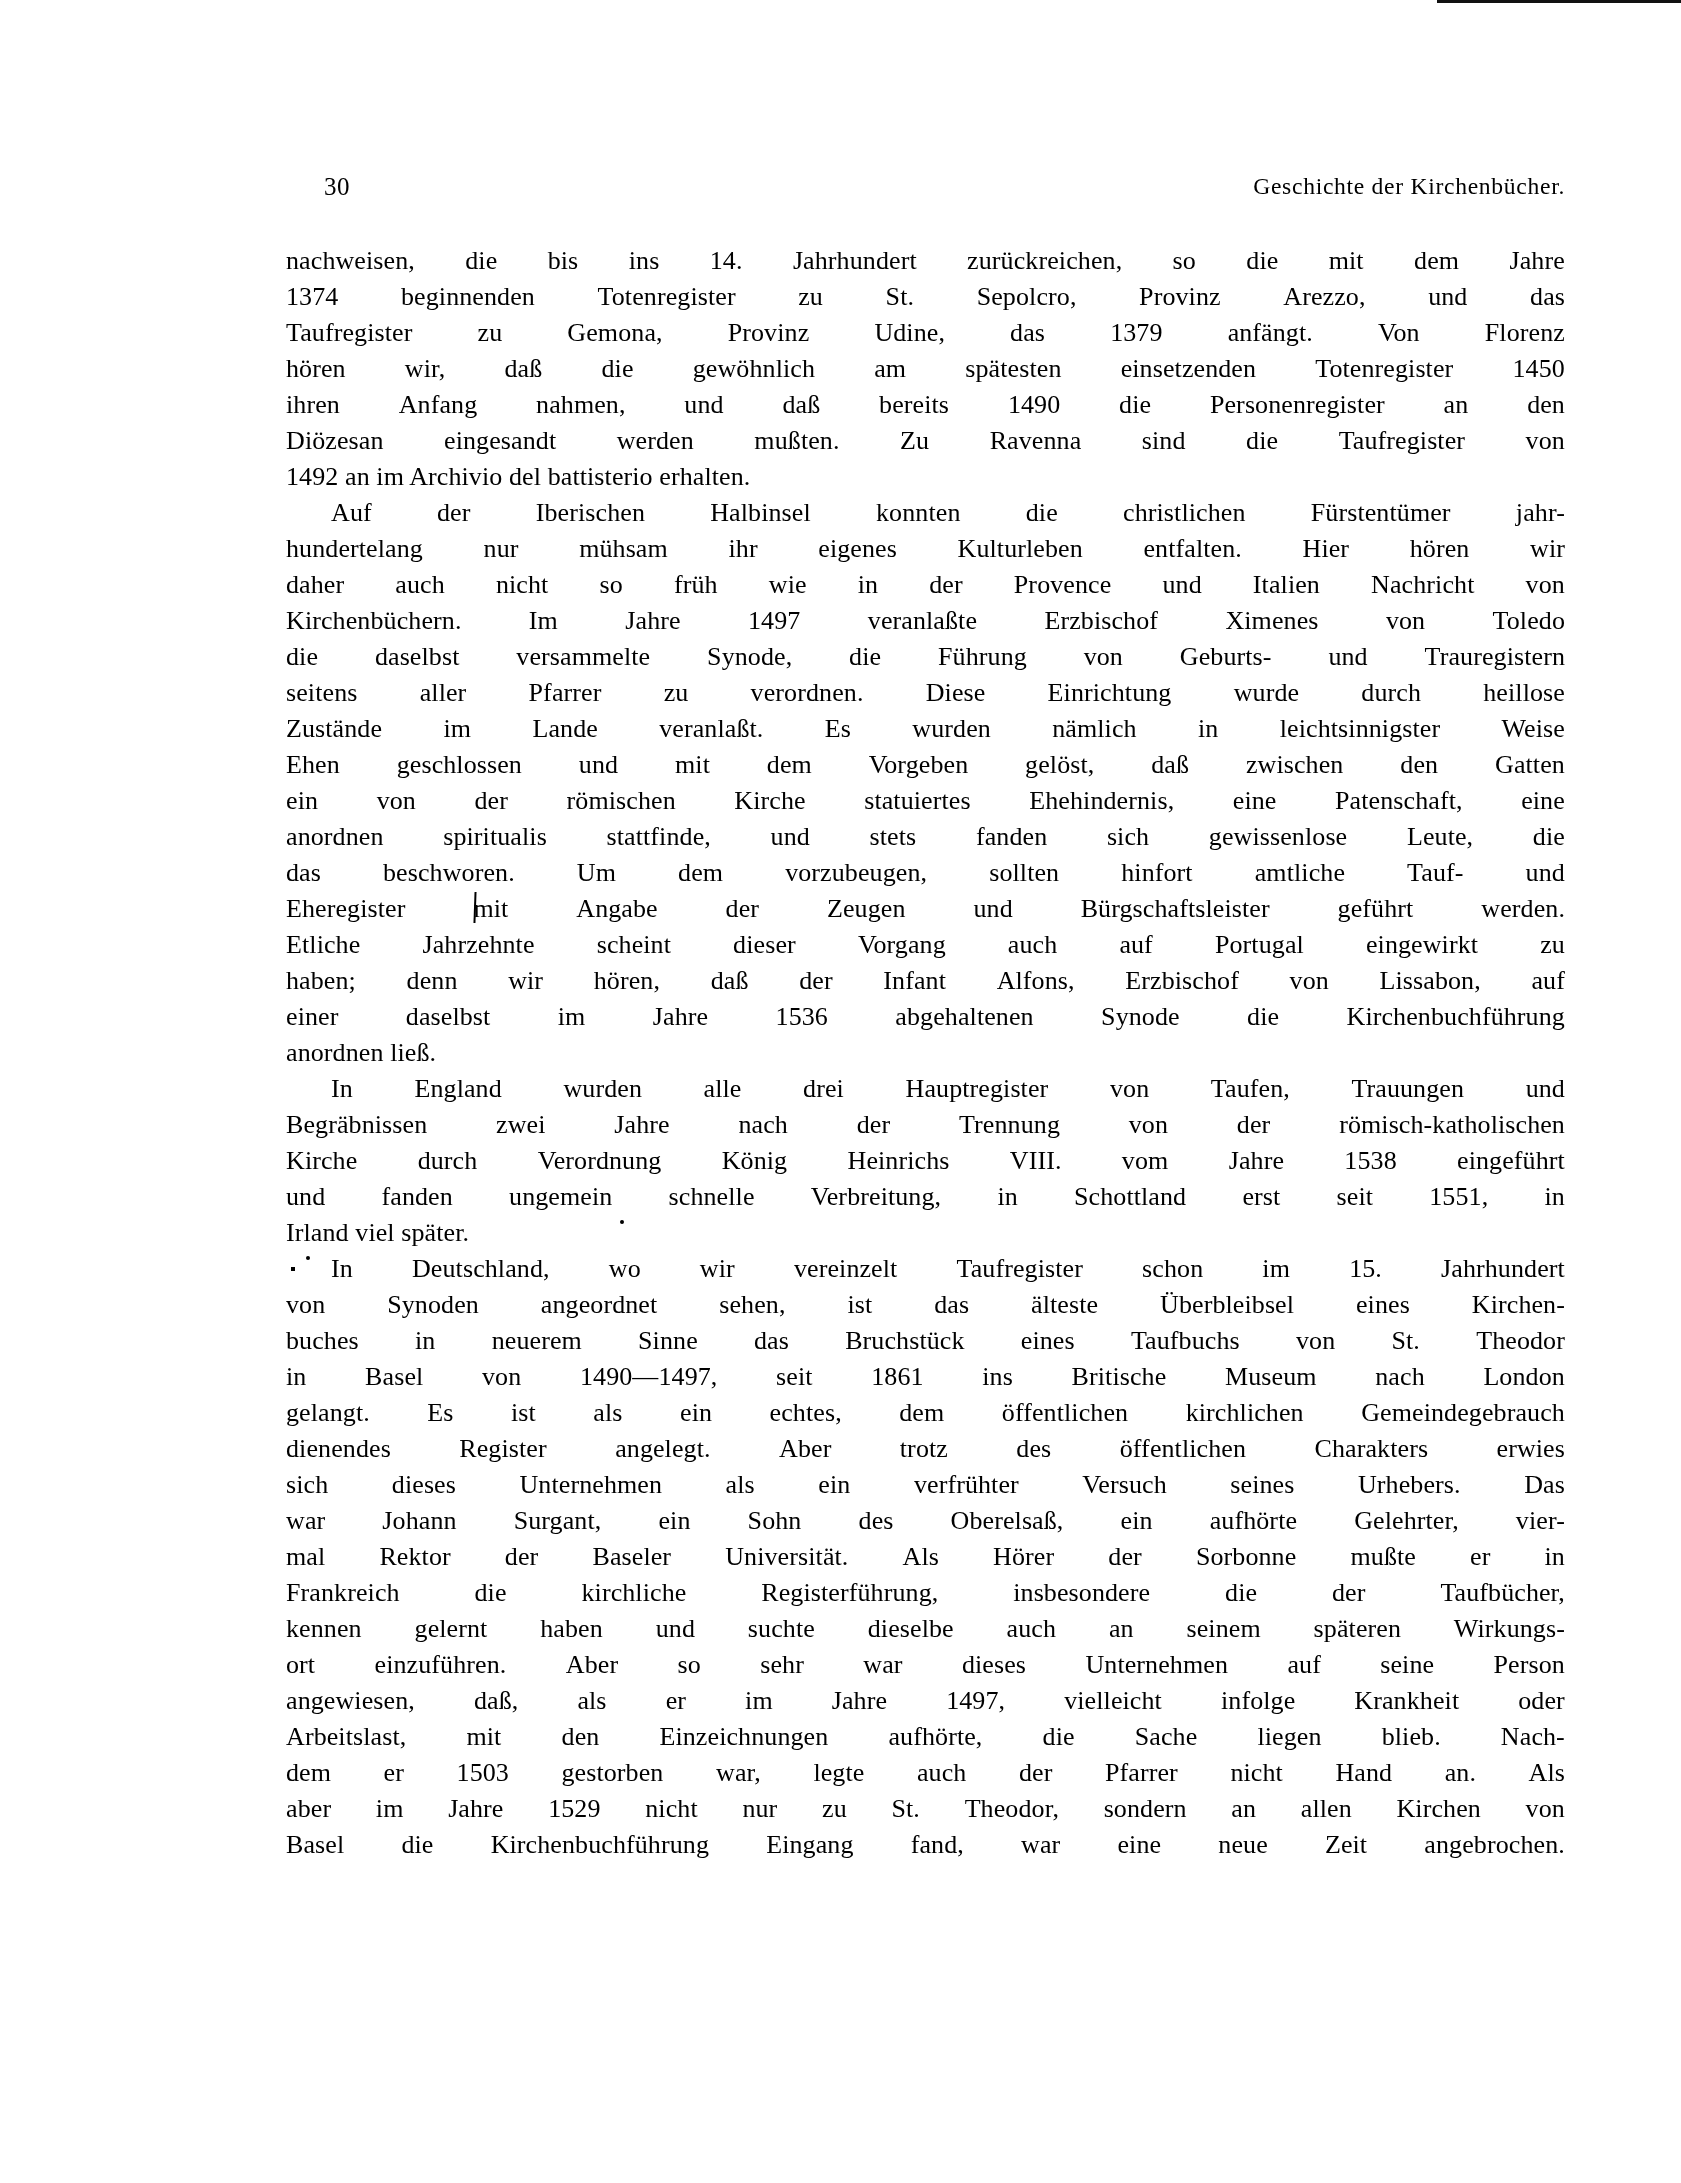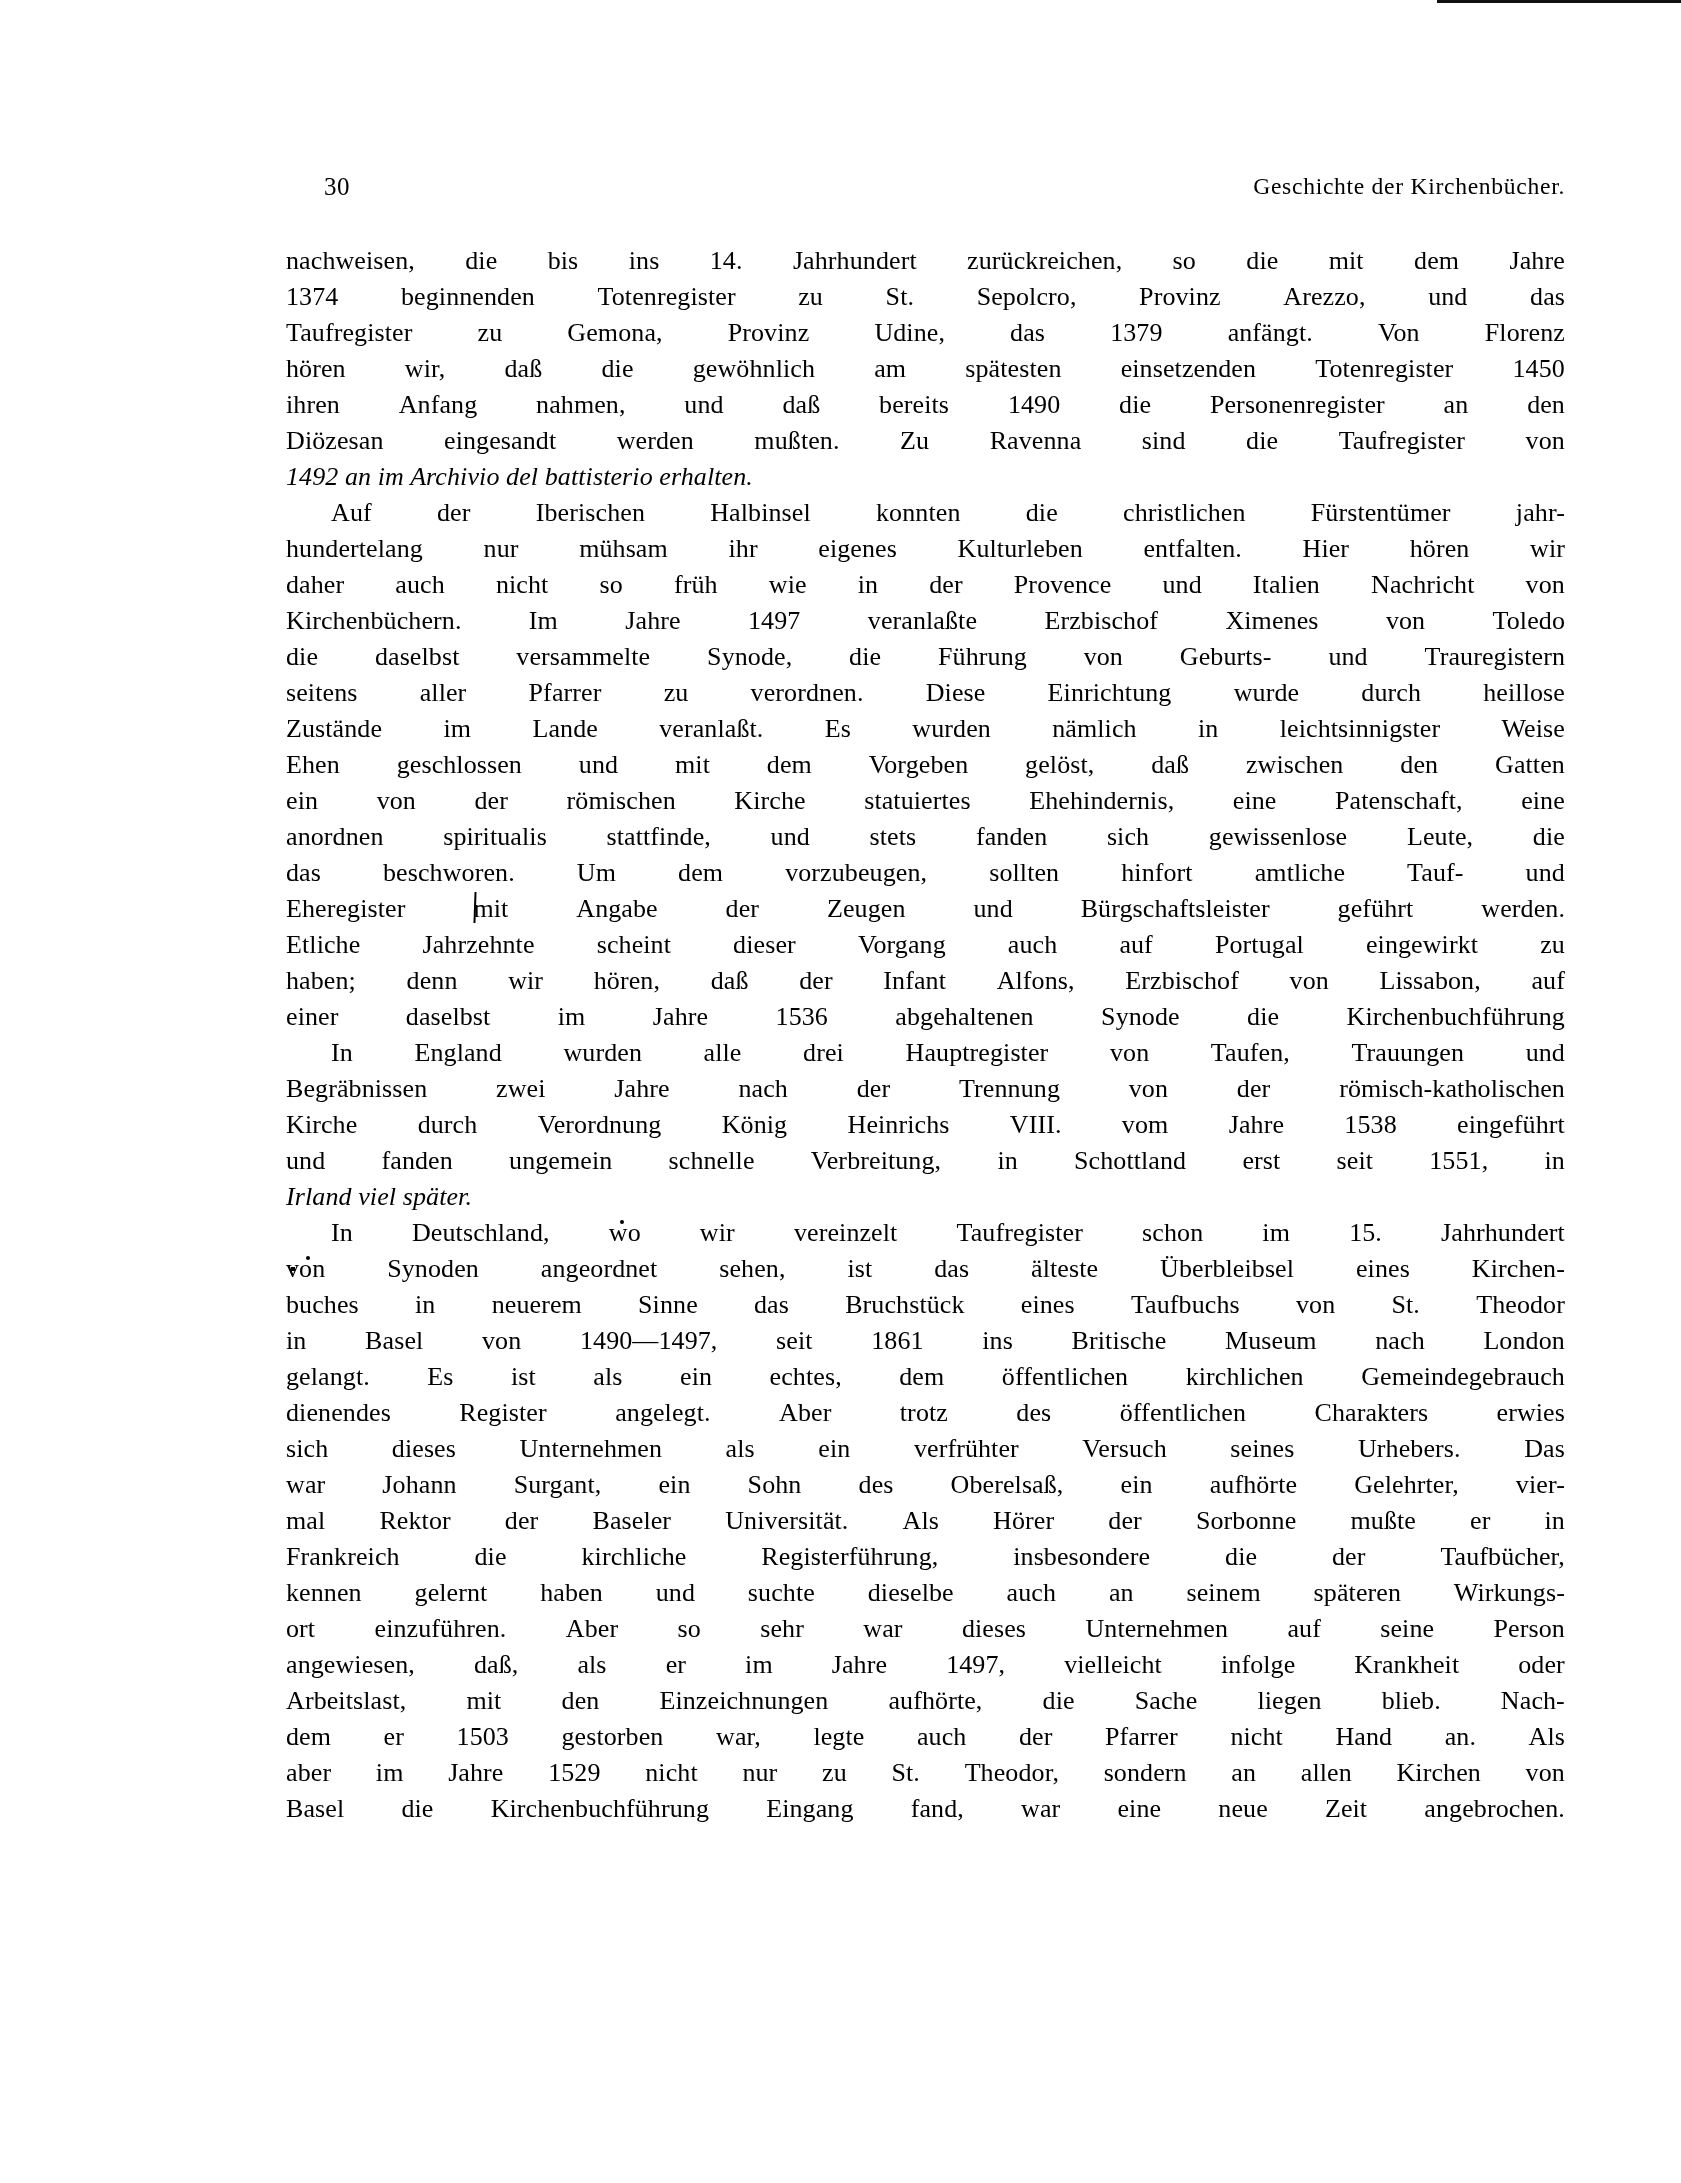--- a/index.html
+++ b/index.html
@@ -89,21 +89,20 @@
   .line > .just.indent {
     width: 1279px;
     padding-left: 45px;
     box-sizing: border-box;
   }
 
   
   .line > .flush {
     display: inline-block;
     white-space: pre;
-    font-style: italic;
   }
 
   .w {
     white-space: pre;
   }
 
   
   .ink-stroke-kirche {
     position: absolute;
     left: 474px;
@@ -452,20 +451,21 @@
             <span class="w">daselbst</span>
             <span class="w">im</span>
             <span class="w">Jahre</span>
             <span class="w">1536</span>
             <span class="w">abgehaltenen</span>
             <span class="w">Synode</span>
             <span class="w">die</span>
             <span class="w">Kirchenbuchführung</span>
           </span>
         </div>
+        <div class="line"><span class="flush">anordnen ließ.</span></div>
       </div>
       <div class="paragraph">
         <div class="line">
           <span class="just indent">
             <span class="w">In</span>
             <span class="w">England</span>
             <span class="w">wurden</span>
             <span class="w">alle</span>
             <span class="w">drei</span>
             <span class="w">Hauptregister</span>

